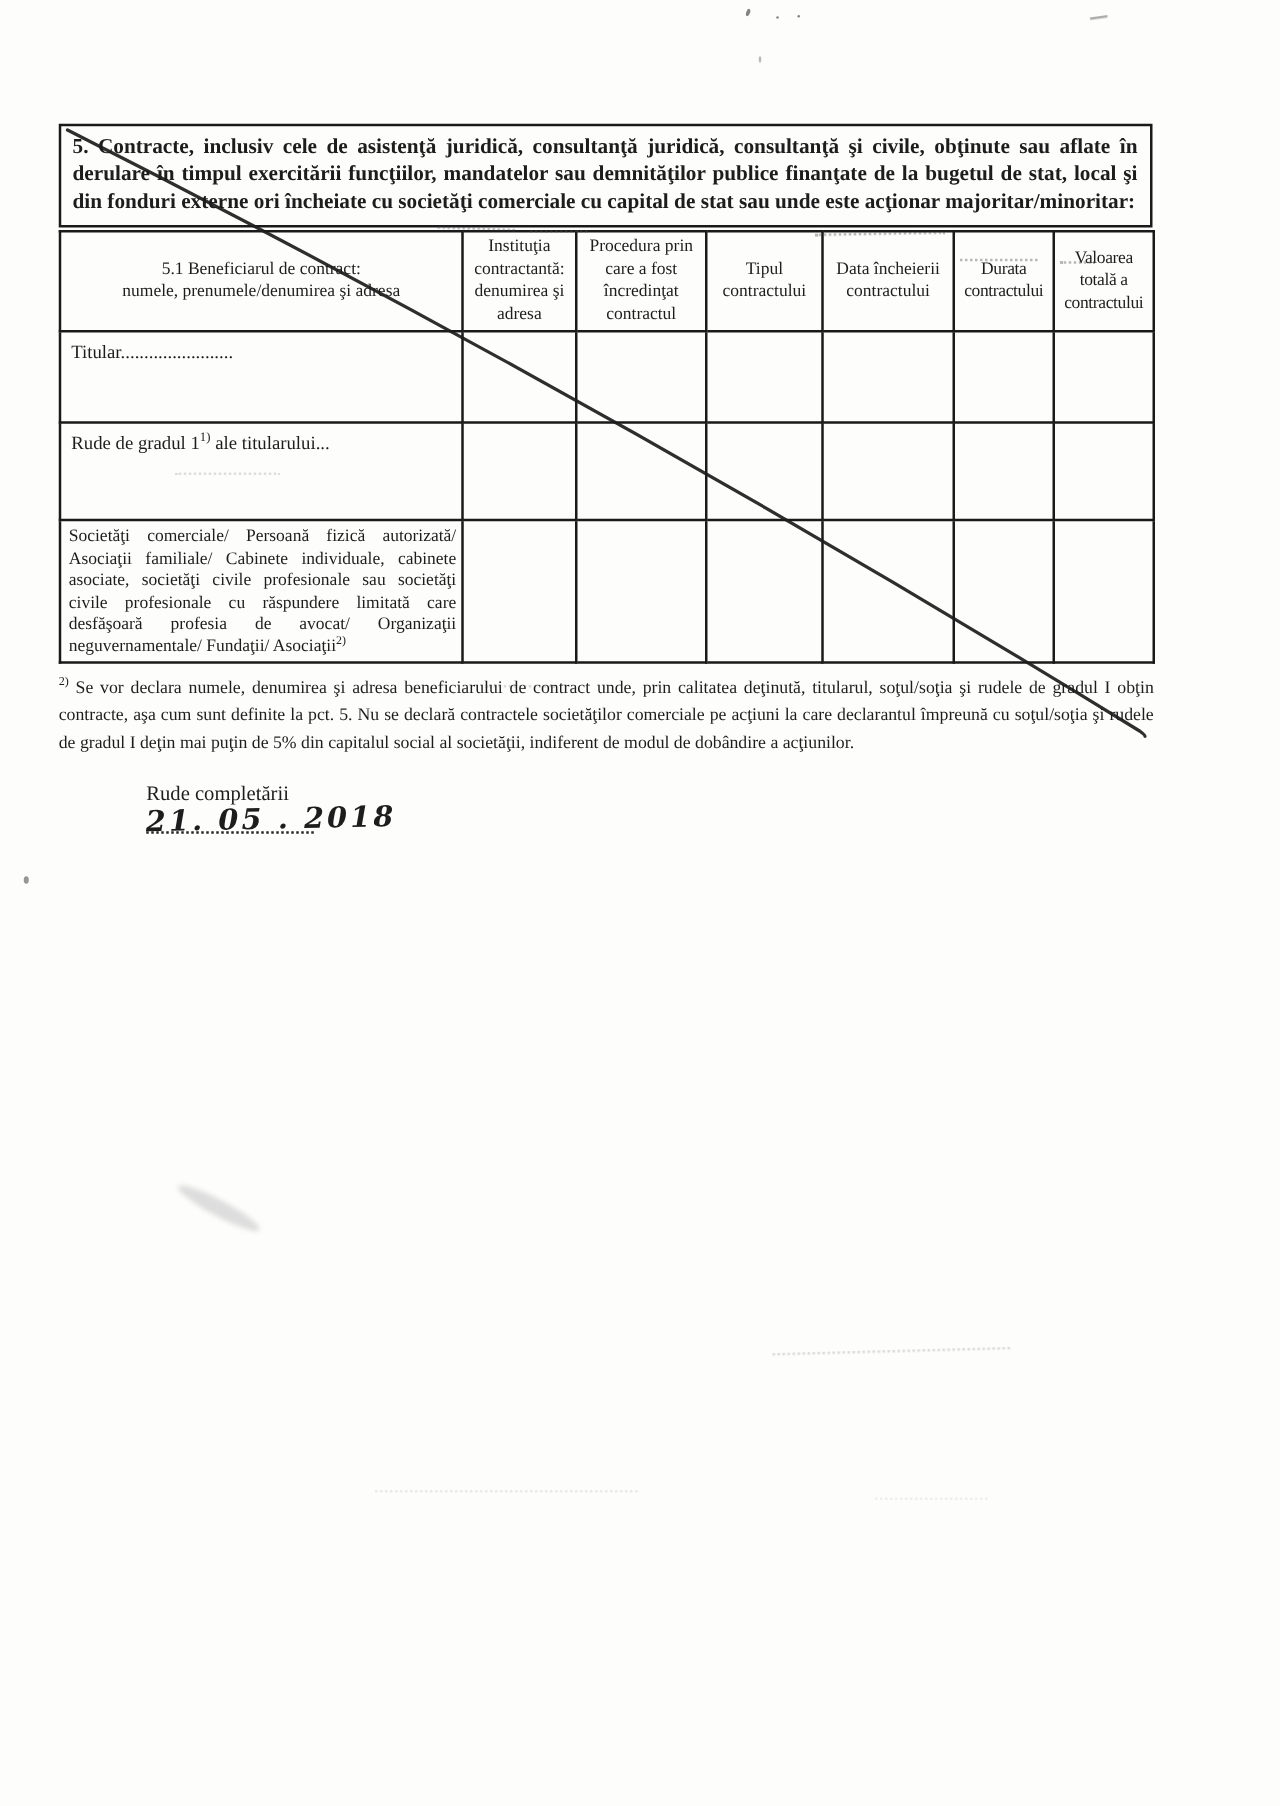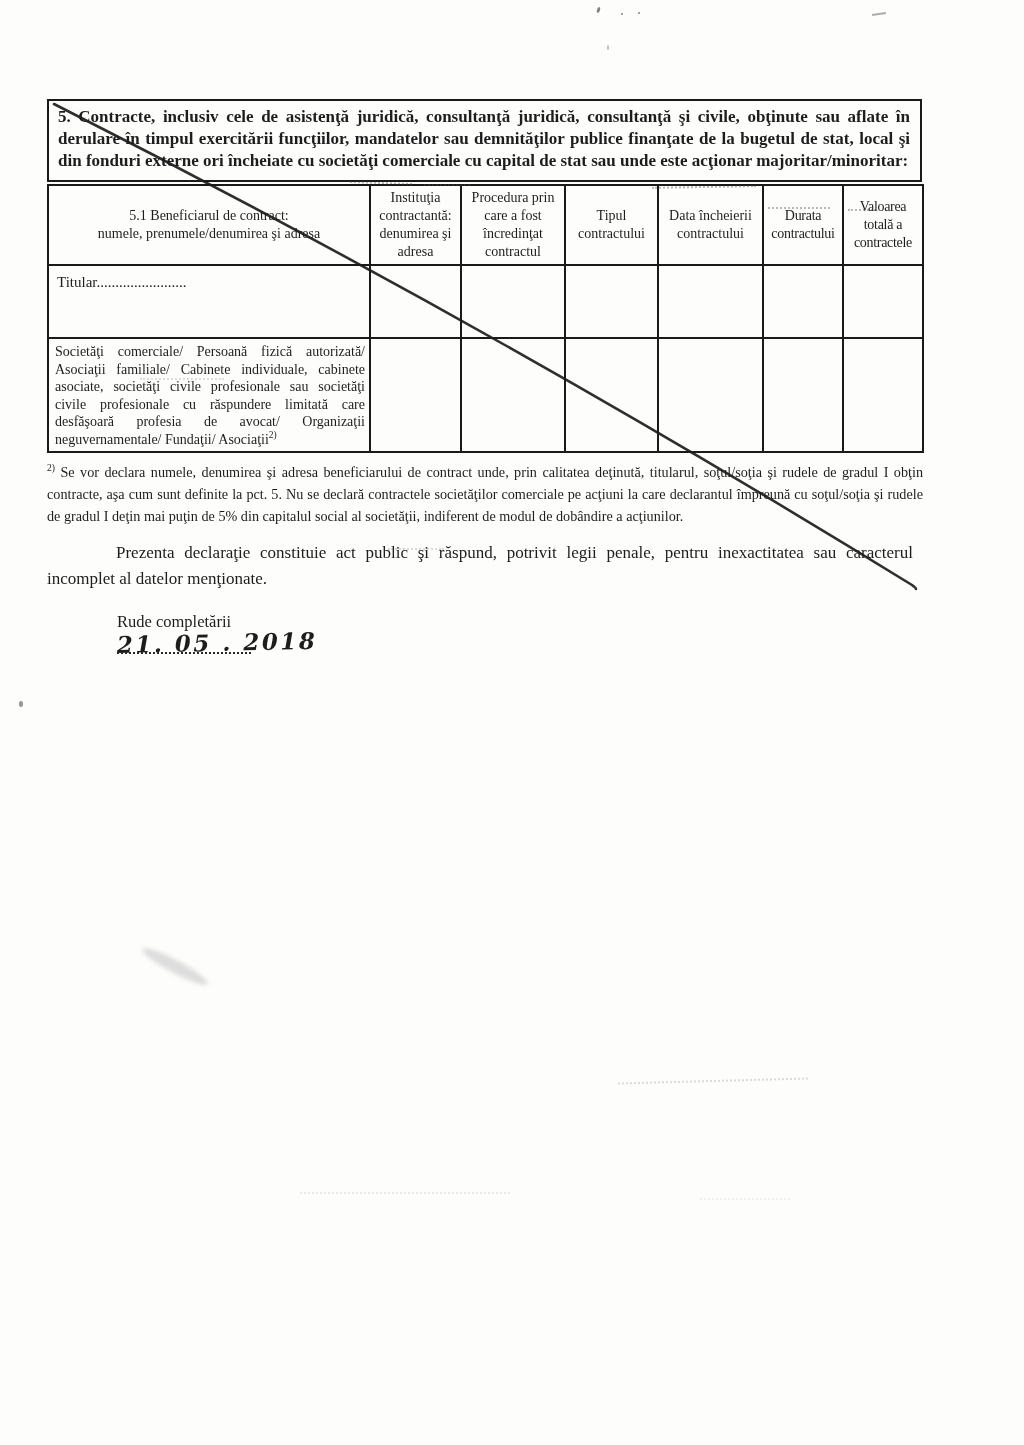--- a/index.html
+++ b/index.html
@@ -73,26 +73,35 @@
       </colgroup>
       <thead>
         <tr>
           <th>5.1 Beneficiarul de contract:
 numele, prenumele/denumirea şi adresa</th>
           <th>Instituţia contractantă: denumirea şi adresa</th>
           <th>Procedura prin care a fost încredinţat contractul</th>
           <th>Tipul contractului</th>
           <th>Data încheierii contractului</th>
           <th class="tight">Durata contractului</th>
-          <th class="tight">Valoarea totală a contractele</th>
+          <th class="tight">Valoarea totală a contractului</th>
         </tr>
       </thead>
       <tbody>
         <tr class="r1">
           <td class="label-cell"><span>Titular........................</span></td>
+          <td></td>
+            <td></td>
+            <td></td>
+            <td></td>
+            <td></td>
+            <td></td>
+        </tr>
+        <tr class="r3">
+          <td class="label-cell"><span>Rude de gradul 1</span><sup>1)</sup><span> ale titularului...</span></td>
           <td></td>
             <td></td>
             <td></td>
             <td></td>
             <td></td>
             <td></td>
         </tr>
         <tr class="r4">
           <td class="label-cell big"><span>Societăţi comerciale/ Persoană fizică autorizată/ Asociaţii familiale/ Cabinete individuale, cabinete asociate, societăţi civile profesionale sau societăţi civile profesionale cu răspundere limitată care desfăşoară profesia de avocat/ Organizaţii neguvernamentale/ Fundaţii/ Asociaţii</span><sup>2)</sup></td>
           <td></td>
@@ -102,21 +111,20 @@
             <td></td>
             <td></td>
         </tr>
       </tbody>
     </table>
 
     <div class="footnotes">
       <p><sup>2)</sup><span> </span><span>Se vor declara numele, denumirea şi adresa beneficiarului de contract unde, prin calitatea deţinută, titularul, soţul/soţia şi rudele de gradul I obţin contracte, aşa cum sunt definite la pct. 5. Nu se declară contractele societăţilor comerciale pe acţiuni la care declarantul împreună cu soţul/soţia şi rudele de gradul I deţin mai puţin de 5% din capitalul social al societăţii, indiferent de modul de dobândire a acţiunilor.</span></p>
     </div>
 
-    <p class="declaration">Prezenta declaraţie constituie act public şi răspund, potrivit legii penale, pentru inexactitatea sau caracterul incomplet al datelor menţionate.</p>
 
     <div class="date-block">
       <div class="date-label">Rude completării</div>
       <div class="date-value">21. 05 . 2018</div>
       <div class="date-dots"></div>
     </div>
 
   </div>
 
   <svg class="strike" width="1024" height="1445" viewBox="0 0 1024 1445">

